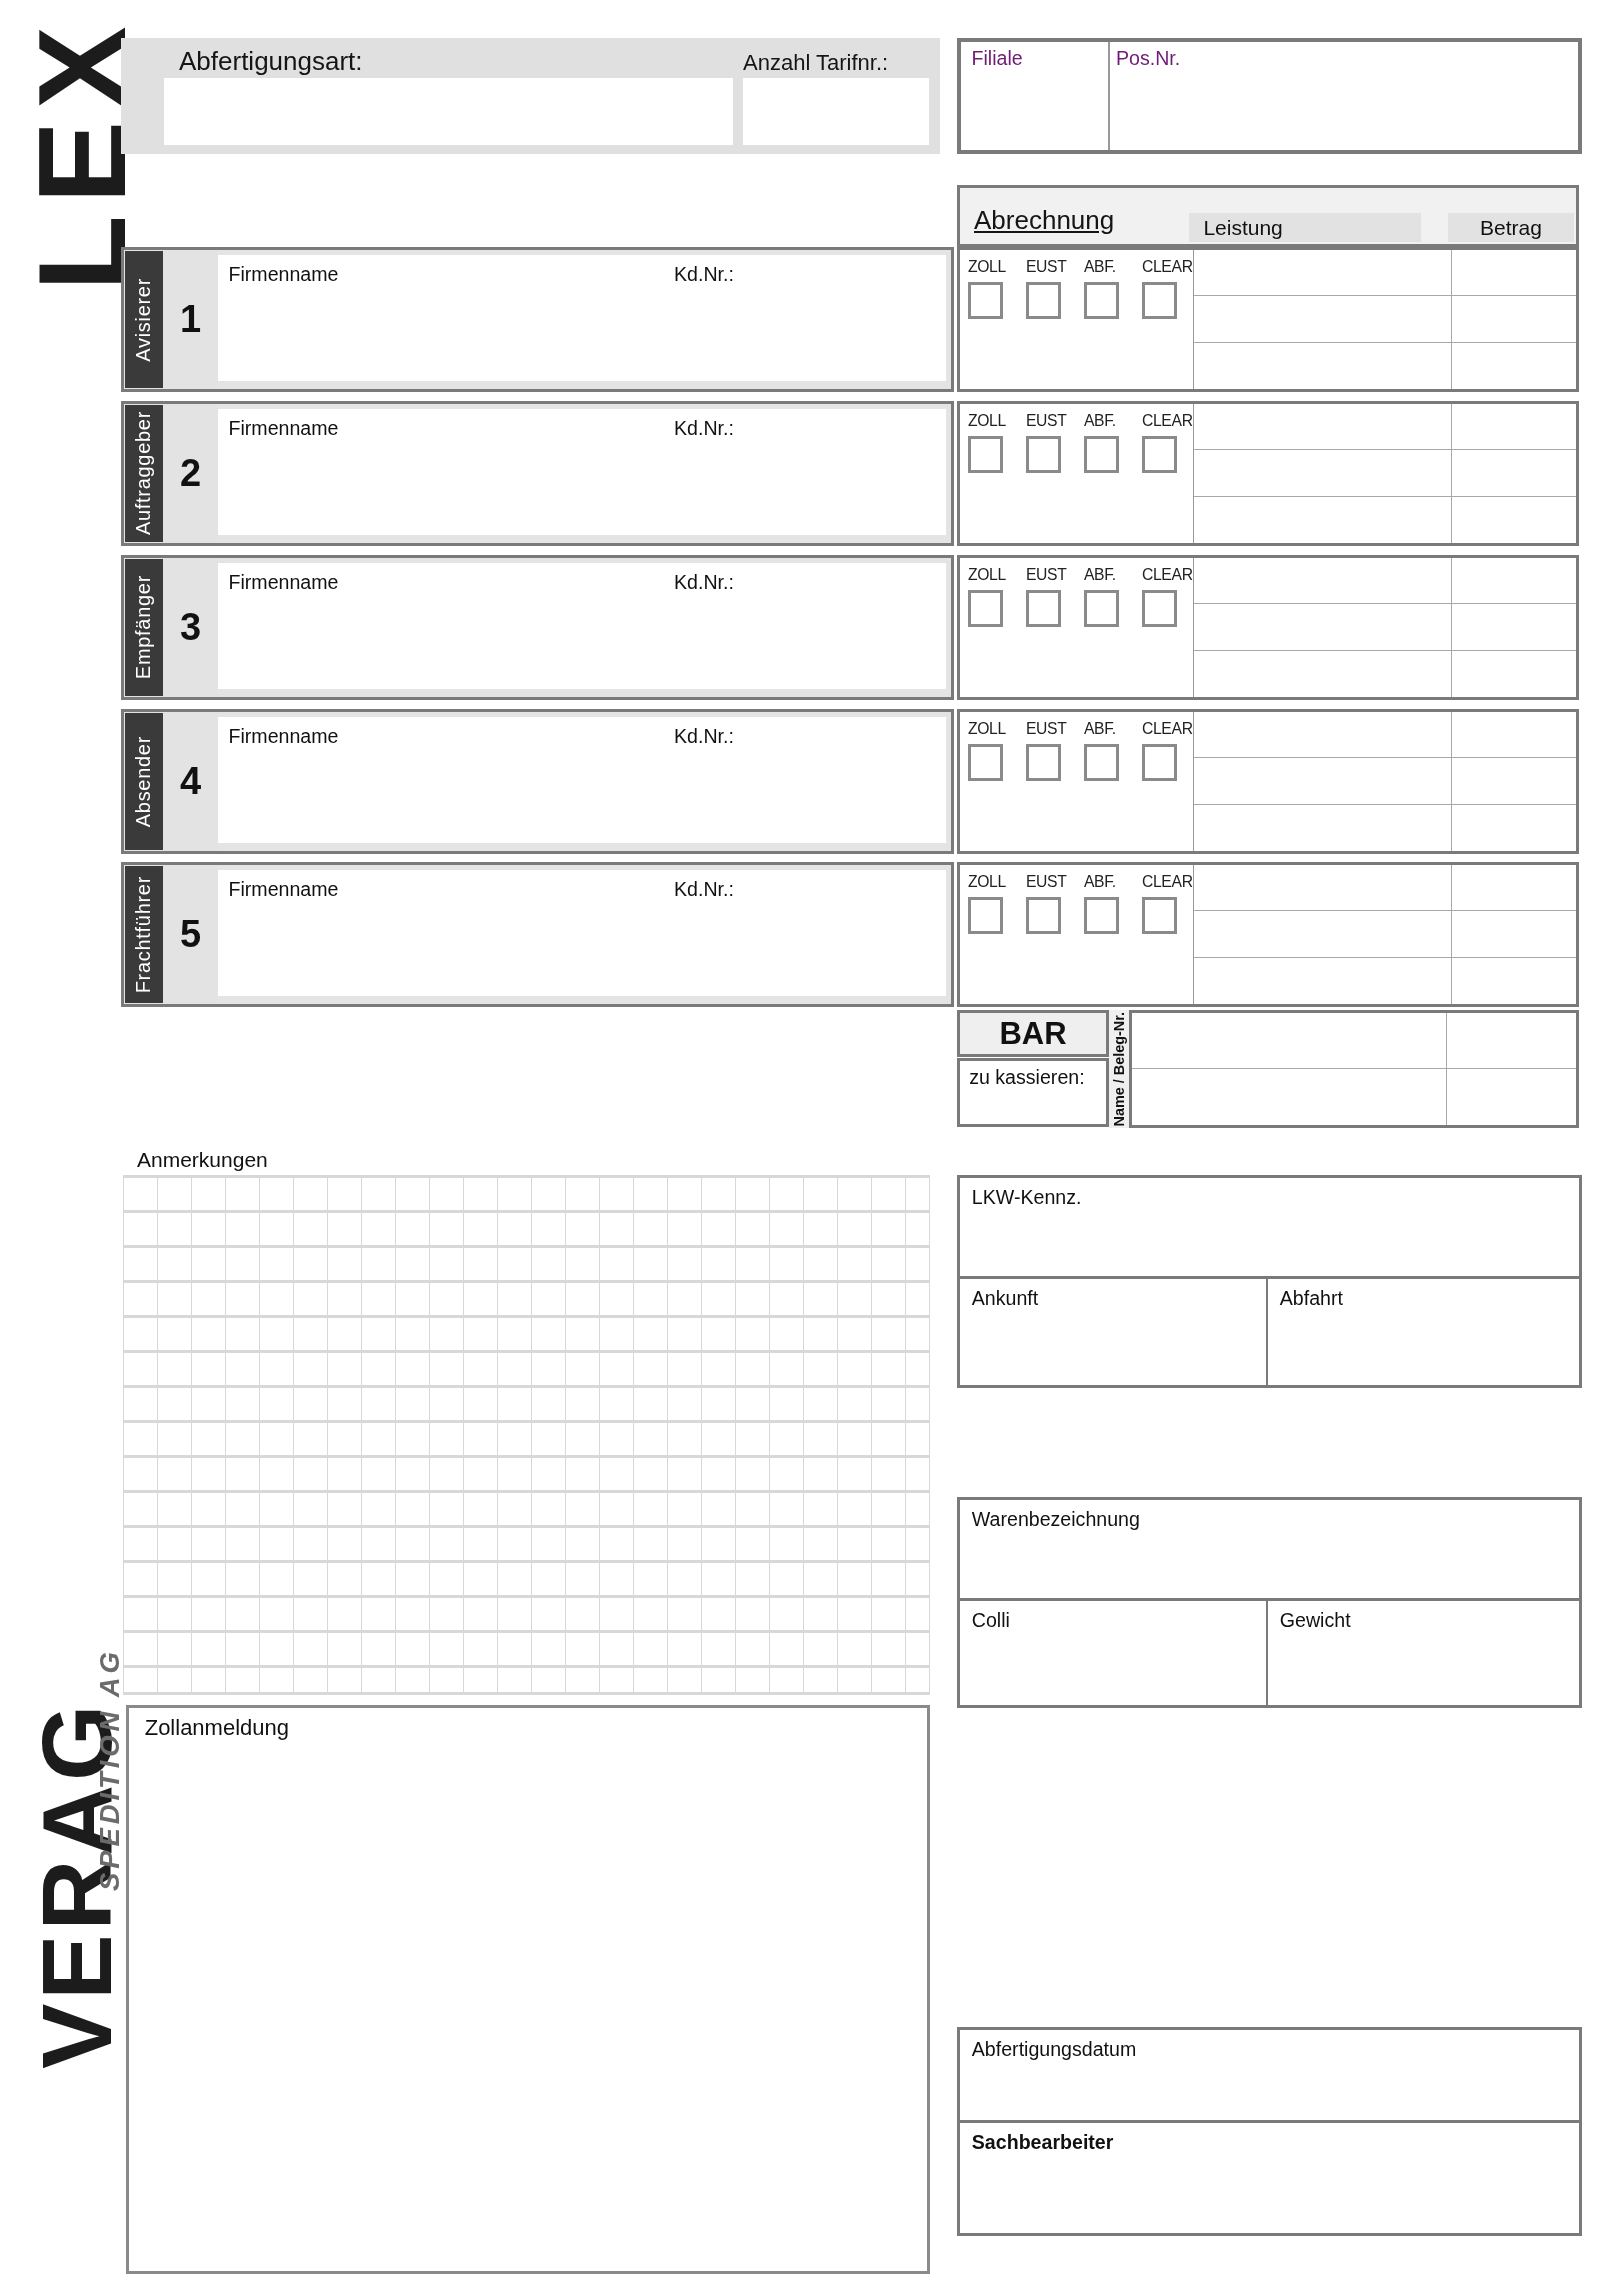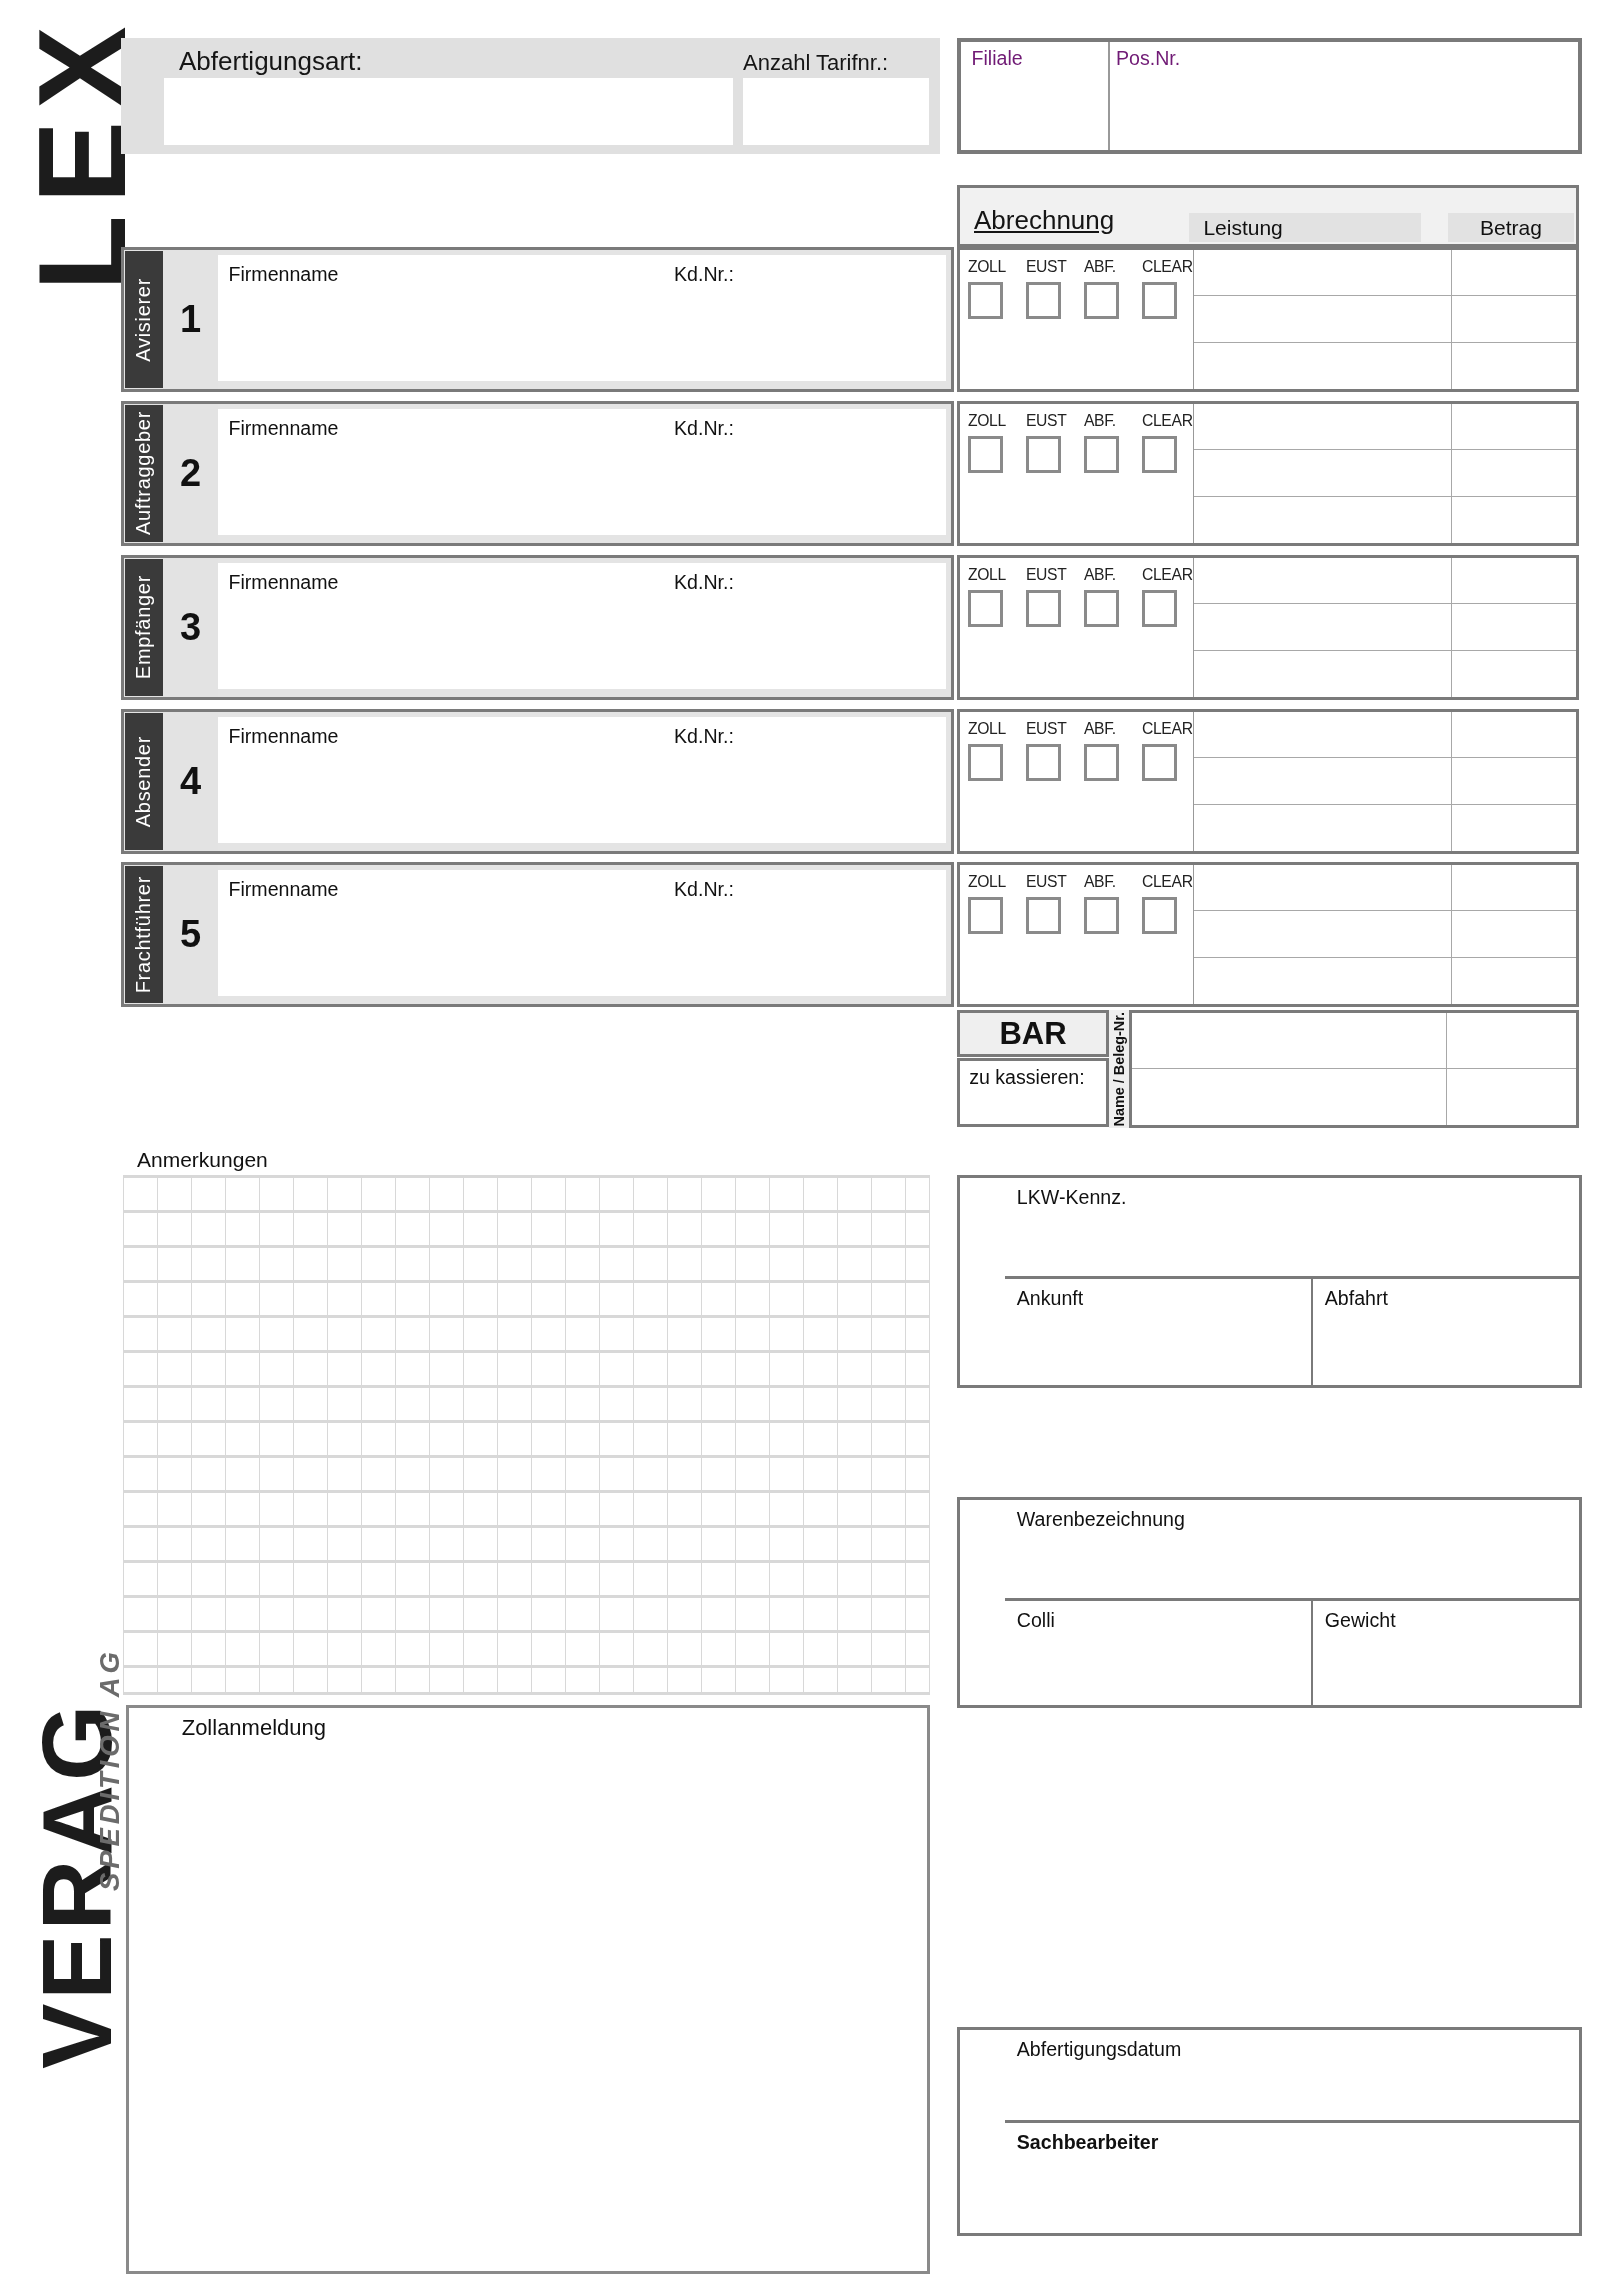--- a/index.html
+++ b/index.html
@@ -63,29 +63,29 @@
 
   
   .notes-label { font-size:21px; }
   .notes-grid { left:123px; top:1175px; width:807px; height:520px;
     background-image:
       repeating-linear-gradient(to right, #d8d8d8 0 1.3px, transparent 1.3px 34px),
       repeating-linear-gradient(to bottom, #d8d8d8 0 3.3px, transparent 3.3px 35px);
     border-right:1.3px solid #d8d8d8; border-bottom:3.3px solid #d8d8d8; }
 
   
-  .rbox { left:957px; width:625px; border:3.9px solid #7a7a7a; background:#fff;padding-left:45px; }
+  .rbox { left:957px; width:625px; border:3.9px solid #7a7a7a; background:#fff; }
   .rbox .top-half { position:relative; width:100%; border-bottom:3.3px solid #7a7a7a; }
   .rbox .bottom-half { position:relative; display:flex; width:100%; }
   .cell-label { position:absolute; left:11.8px; top:7.9px; font-size:19.6px; }
   .half-l { position:relative; width:308px; border-right:2px solid #7a7a7a; }
   .half-r { position:relative; flex:1; }
 
   .zoll-box { left:126px; top:1705px; width:804px; height:569px; border:3.3px solid #8a8a8a; background:#fff; }
-  .zoll-label { position:absolute; left:15.7px; top:6.5px; font-size:22px;margin-left:37px; }
+  .zoll-label { position:absolute; left:15.7px; top:6.5px; font-size:22px; }
 </style>
 </head>
 <body>
 
 <div class="page">
 
   <div class="abs" style="left:19.6px; top:291px;">
     <span class="vlogo lex-logo">LEX</span>
   </div>
 

